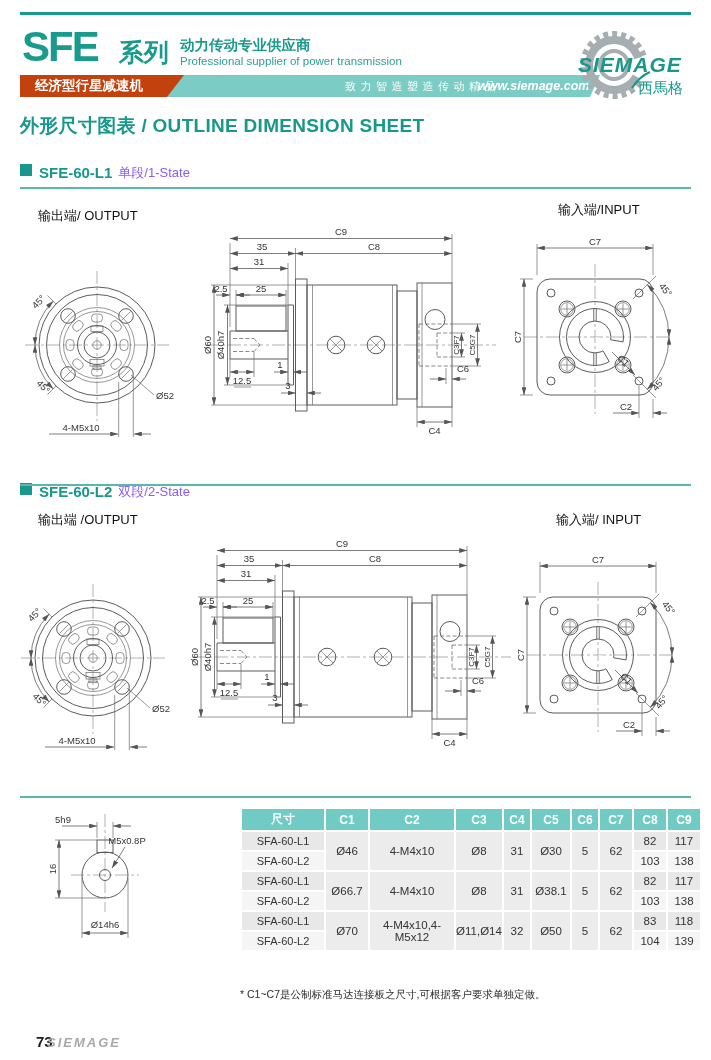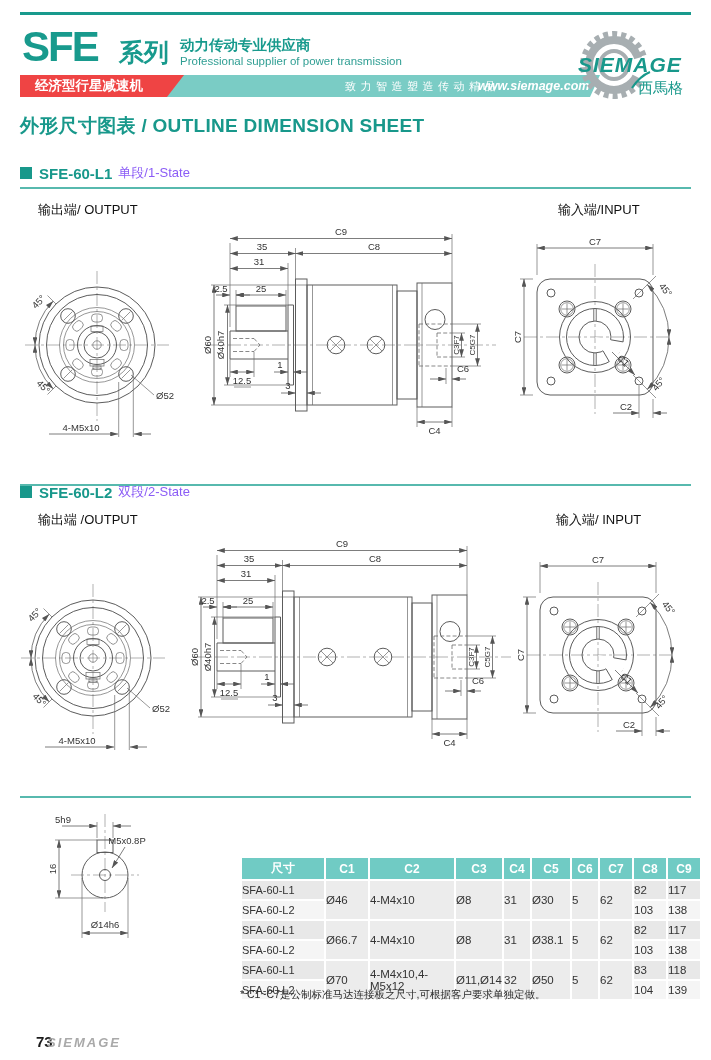--- a/index.html
+++ b/index.html
@@ -7,45 +7,45 @@
         font-family:"Liberation Sans",sans-serif;color:#222}
   .abs{position:absolute}
   
   .topline{left:20px;top:12px;width:671px;height:3px;background:#189a8d}
   .sfe{left:22px;top:26px;color:#189a8d;font-weight:bold;font-size:42px;line-height:1;letter-spacing:-2px}
   .sfe .suffix{font-size:25px;font-weight:bold;letter-spacing:0;margin-left:21px}
   .cn-tagline{left:180px;top:36px;font-size:14.5px;font-weight:bold;color:#189a8d}
   .en-tagline{left:180px;top:55px;font-size:11.5px;color:#2f9e93}
   .band-light{left:20px;top:75px;width:580px;height:22px;background:#7accc5;
               clip-path:polygon(0 0,100% 0,calc(100% - 10px) 100%,0 100%)}
-  .band-dark{left:20px;top:75px;width:164px;height:22px;background:#ef4444;color:#fff;
+  .band-dark{left:20px;top:75px;width:164px;height:22px;background:#c2410c;color:#fff;
              font-size:13.5px;font-weight:bold;line-height:22px;padding-left:15px;box-sizing:border-box;
              clip-path:polygon(0 0,100% 0,calc(100% - 17px) 100%,0 100%)}
   .slogan{left:345px;top:75px;height:38px;line-height:22px;font-size:11px;letter-spacing:4.5px;color:#fff}
   .website{left:478px;top:75px;height:22px;line-height:22px;font-size:12.5px;font-weight:bold;font-style:italic;color:#fff}
   
   .page-title{left:20px;top:113px;font-size:19px;font-weight:bold;color:#18988b;letter-spacing:.3px}
-  .sec{left:20px;display:flex;align-items:center}
+  .sec{left:20px;display:flex;align-items:flex-start}
   .sec .sq{width:12px;height:12px;background:#18988b;margin-right:7px}
   .sec .model{font-size:15px;font-weight:bold;color:#18988b}
   .sec .stage{font-size:13px;color:#8b5cf6;margin-left:6px}
   .rule{left:20px;width:671px;height:2px;background:#57b9ae}
   .dlabel{font-size:13px;color:#111}
   
   .ln{stroke:#5c5c5c;stroke-width:1;fill:none}
   .tn{stroke:#6a6a6a;stroke-width:.7;fill:none}
   .dsh{stroke:#6a6a6a;stroke-width:.8;fill:none;stroke-dasharray:4 2.2}
   .ctr{stroke:#8f8f8f;stroke-width:.7;fill:none;stroke-dasharray:13 3 3 3}
   .d2{stroke:#5c5c5c;stroke-width:.8;fill:none;marker-start:url(#mk);marker-end:url(#mk)}
   .de{stroke:#5c5c5c;stroke-width:.8;fill:none;marker-end:url(#mk)}
   text.dt{font-size:9.5px;fill:#333;text-anchor:middle;font-family:"Liberation Sans",sans-serif}
   text.sm{font-size:8px}
   
-  table.dim{position:absolute;left:240px;top:856px;width:460px;border-collapse:collapse;
-            color:#333;table-layout:fixed}
+  table.dim{position:absolute;left:240px;top:807px;width:460px;border-collapse:collapse;
+            text-align:center;color:#333;table-layout:fixed}
   table.dim th{background:#70cbc4;color:#fff;font-weight:bold;font-size:12px;height:21px;
                border:2px solid #fff;padding:0}
   table.dim td{font-size:11.5px;height:18px;border:2px solid #fff;padding:0}
   tr.g1 td{background:#e8e8e8}
   tr.g2 td{background:#f5f5f5}
   table.dim td.mg{background:#ececec}
   table.dim td.model{font-size:11px}
   .note{left:240px;font-size:10.5px;color:#2b2b2b}
   .page-num{left:36px;top:1033px;font-size:15px;font-weight:bold;color:#1a1a1a}
   .footer-brand{left:47px;top:1035px;font-size:13px;font-weight:bold;font-style:italic;
@@ -194,21 +194,21 @@
   </svg>
 
   <div class="abs page-title">外形尺寸图表 / OUTLINE DIMENSION SHEET</div>
 
   <div class="abs sec" style="top:164px">
     <span class="sq"></span>
     <span class="model">SFE-60-L1</span>
     <span class="stage">单段/1-State</span>
   </div>
   <div class="abs rule" style="top:187px"></div>
-  <div class="abs dlabel" style="left:38px;top:201px">输出端/ OUTPUT</div>
+  <div class="abs dlabel" style="left:38px;top:207px">输出端/ OUTPUT</div>
   <div class="abs dlabel" style="left:558px;top:201px">输入端/INPUT</div>
 
   <svg class="abs" style="left:5px;top:225px" width="185" height="218" viewBox="0 0 185 218">
       <use href="#g-flange-out"></use>
     </svg>
 
   <svg class="abs" style="left:200px;top:221px" width="300" height="238" viewBox="0 0 300 238">
     <line class="ctr" x1="6" y1="124" x2="296" y2="124"></line>
     <line class="tn" x1="107" y1="64" x2="11" y2="64"></line>
       <line class="tn" x1="107" y1="184" x2="11" y2="184"></line>

